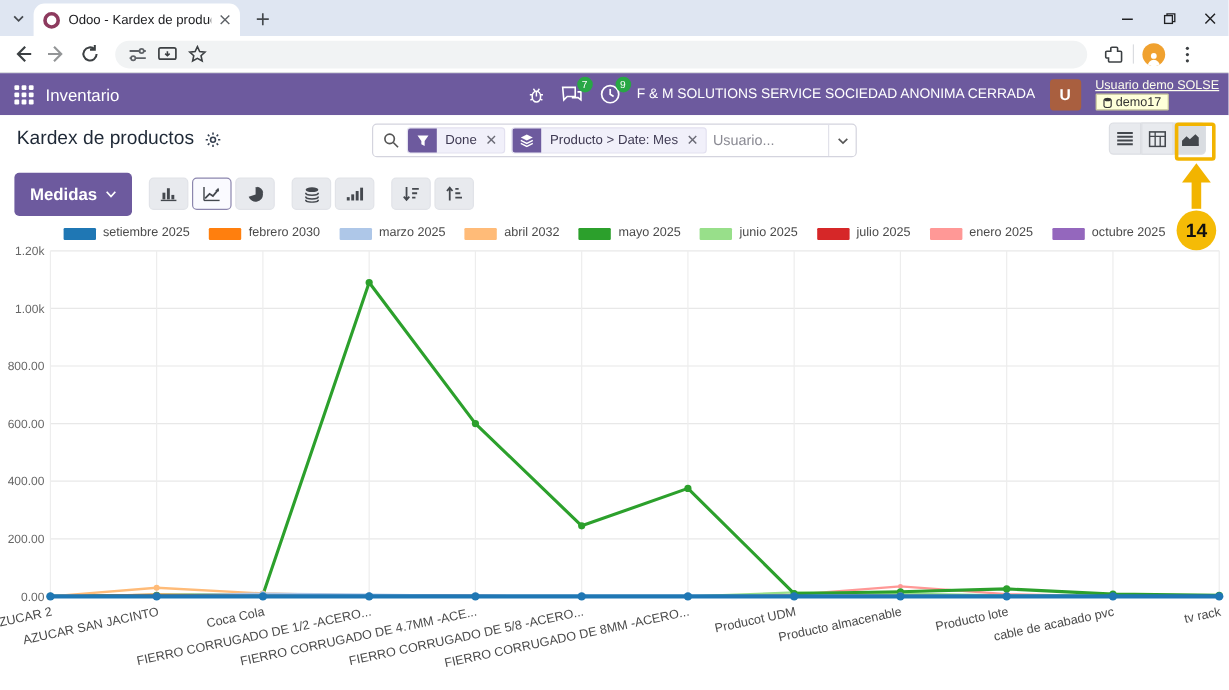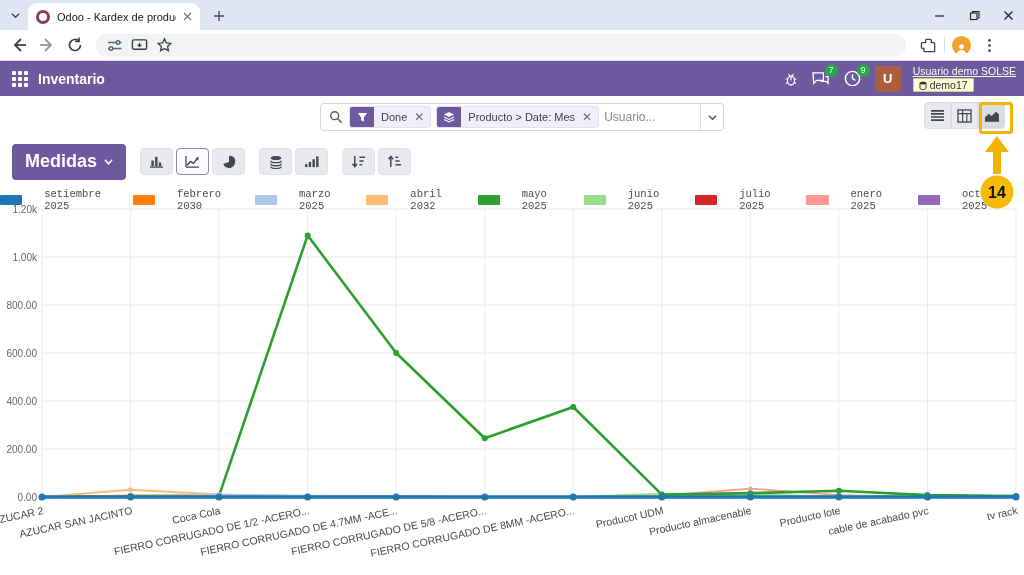--- a/index.html
+++ b/index.html
@@ -29,69 +29,69 @@
   .right-ic { width:17px; height:17px; color:#3c4043; flex:none; }
   .chrome-sep { width:1px; height:16px; background:#dadce0; margin:0 7px; }
   .profile { width:19px; height:19px; border-radius:50%; background:#f0a12f; display:flex; align-items:flex-end; justify-content:center; overflow:hidden; }
 
   
   .navbar { position:absolute; left:0; top:61px; width:1024px; height:35px; background:#6d5a9e;
     display:flex; align-items:center; color:#fff; }
   .apps-grid { width:16px; height:16px; margin:0 10px 0 12px; display:grid;
     grid-template-columns:repeat(3,4px); grid-template-rows:repeat(3,4px); gap:2px; }
   .apps-grid span { background:#fff; border-radius:1px; }
-  .app-name { font-size:14px; font-weight:bold; margin-right:36px; }
+  .app-name { font-size:14px; font-weight:normal; margin-right:36px; }
   .nav-menu { display:flex; gap:22px; font-size:12.5px; }
   .nav-menu .mi { cursor:default; opacity:.95; }
   .nav-right { margin-left:auto; display:flex; align-items:center; gap:12px; padding-right:8px; }
   .icon-badge { position:relative; width:20px; height:20px; color:#fff; }
   .badge { position:absolute; top:-5px; right:-7px; min-width:13px; height:13px; background:#28a745;
     color:#fff; font-size:8.5px; border-radius:7px; display:flex; align-items:center; justify-content:center; padding:0 2px; }
   .company { font-size:11.5px; white-space:nowrap; }
   .avatar { width:26px; height:26px; background:#a95f3f; border-radius:3px; color:#fff; font-size:13px;
     font-weight:bold; display:flex; align-items:center; justify-content:center; }
   .userbox { display:flex; flex-direction:column; align-items:flex-start; gap:1px; }
   .username { font-size:10.5px; text-decoration:underline; color:#fdfdee; }
   .dbbox { display:flex; align-items:center; gap:3px; background:#feffd9; border:1px solid #cdcd9d;
     color:#333; font-size:10.5px; padding:0 5px; height:14px; border-radius:1px; }
 
   
   .cp { position:absolute; left:0; top:96px; width:1024px; height:44px; background:#fff; }
   .page-title { position:absolute; left:14px; top:11px; font-size:16px; color:#1f2937; display:flex; align-items:center; gap:8px; }
   .gear { color:#374151; width:15px; height:15px; }
-  .searchbar { position:absolute; left:320px; top:7px; width:404px; height:28px; border:1px solid #d4d4de;
+  .searchbar { position:absolute; left:310px; top:7px; width:404px; height:28px; border:1px solid #d4d4de;
     border-radius:4px; display:flex; align-items:center; background:#fff; }
   .mag { width:14px; height:14px; margin:0 6px 0 8px; color:#555; flex:none; }
   .facet { display:flex; align-items:center; background:#f1f0fa; border:1px solid #e3e1f0; border-radius:3px;
     height:22px; margin-right:5px; overflow:hidden; }
   .facet-ic { width:24px; height:22px; background:#6d5a9e; color:#fff; display:flex; align-items:center; justify-content:center; flex:none; }
   .facet-label { font-size:11px; color:#3f3a53; padding:0 7px; white-space:nowrap; }
   .facet-x { font-size:12px; color:#6b6b76; padding:0 6px 0 0; }
   .search-placeholder { font-size:12px; color:#8a8a93; flex:1; }
   .search-caret { width:23px; height:100%; border-left:1px solid #e2e2ea; display:flex; align-items:center; justify-content:center; color:#555; }
   .viewsw { position:absolute; left:924px; top:6px; display:flex; }
   .viewbtn { width:27px; height:27px; background:#e8eaee; border:1px solid #dcdee3; display:flex;
     align-items:center; justify-content:center; color:#43474d; }
   .viewbtn.first { border-radius:4px 0 0 4px; }
   .viewbtn.last { border-radius:0 4px 4px 0; background:#d9dce1; }
 
   
   .gtoolbar { position:absolute; left:0; top:140px; width:1024px; height:43px; background:#fff;
     display:flex; align-items:center; padding-left:12px; gap:8px; }
-  .btn-measures { background:#6d5a9e; color:#fff; font-size:18px; font-weight:bold; height:28px;
+  .btn-measures { background:#6d5a9e; color:#fff; font-size:14px; font-weight:bold; height:28px;
     padding:18px 13px; border-radius:4px; display:flex; align-items:center; gap:7px; border:none; }
   .tgroup { display:flex; gap:3px; margin-left:6px; }
   .tbtn { width:33px; height:27px; background:#e8eaee; border:1px solid #e1e3e8; border-radius:4px;
     display:flex; align-items:center; justify-content:center; color:#44484e; }
   .tbtn.selected { background:#fafaff; border:1px solid #8c86ae; }
 
   
   .legend { position:absolute; left:0; top:188px; width:1024px; display:flex; justify-content:center;
     gap:16px; z-index:3; }
-  .lg-item { display:flex; align-items:center; gap:22px;font-family:Liberation Mono, monospace; }
+  .lg-item { display:flex; align-items:flex-end; gap:6px; }
   .lg-swatch { width:27px; height:10px; border-radius:1px; }
   .lg-label { font-size:10.5px; color:#4b4b4b; }
   #chart-svg { position:absolute; left:0; top:183px; }
   .xlabels { position:absolute; left:0; top:0; width:1024px; height:575px; pointer-events:none; }
   .xlab { position:absolute; width:260px; text-align:right; font-size:10.5px; color:#4a4a4a;
     transform:rotate(-12deg); transform-origin:top right; white-space:nowrap; }
   .xaxis-title { position:absolute; left:0; top:556px; width:1024px; text-align:center; font-size:11px; color:#555; }
 
   
   .hl-box { position:absolute; left:979px; top:102px; width:34px; height:32px; border:3px solid #f2b400;
@@ -209,35 +209,44 @@
           </svg>
       <span class="badge">7</span>
     </div>
     <div class="icon-badge">
       <svg width="19" height="19" viewBox="0 0 20 20">
             <circle cx="10" cy="10" r="7.5" fill="none" stroke="#fff" stroke-width="1.5"></circle>
             <path d="M10 5.5V10l3 2" stroke="#fff" stroke-width="1.5" fill="none"></path>
           </svg>
       <span class="badge">9</span>
     </div>
+    <span class="company">F &amp; M SOLUTIONS SERVICE SOCIEDAD ANONIMA CERRADA</span>
     <div class="avatar">U</div>
     <div class="userbox">
       <span class="username">Usuario demo SOLSE</span>
       <span class="dbbox">
         <svg width="8" height="9" viewBox="0 0 10 12">
               <ellipse cx="5" cy="2.5" rx="4" ry="2" fill="#333"></ellipse>
               <path d="M1 2.5v7c0 1.1 1.8 2 4 2s4-.9 4-2v-7" fill="none" stroke="#333" stroke-width="1.3"></path>
             </svg>
         <span>demo17</span>
       </span>
     </div>
   </div>
 </div>
 
 <div class="cp">
+  <div class="page-title">
+    <span>Kardex de productos</span>
+    <svg class="gear" viewBox="0 0 16 16">
+          <path d="M8 1l1 2.2 2.4-.6.6 2.4L14.2 6 13 8l1.2 2-2.2 1 .... " fill="none"></path>
+          <circle cx="8" cy="8" r="2.2" fill="none" stroke="#374151" stroke-width="1.4"></circle>
+          <path d="M8 1.5v2M8 12.5v2M1.5 8h2M12.5 8h2M3.4 3.4l1.4 1.4M11.2 11.2l1.4 1.4M12.6 3.4l-1.4 1.4M4.8 11.2l-1.4 1.4" stroke="#374151" stroke-width="1.4"></path>
+        </svg>
+  </div>
 
   <div class="searchbar">
     <svg class="mag" viewBox="0 0 16 16">
           <circle cx="6.5" cy="6.5" r="4.5" fill="none" stroke="#555" stroke-width="1.6"></circle>
           <path d="M10 10l4.5 4.5" stroke="#555" stroke-width="1.6"></path>
         </svg>
     <div class="facet">
       <span class="facet-ic">
         <svg width="11" height="11" viewBox="0 0 12 12">
               <path d="M1 1h10L7.5 6v4.5l-3-1.5V6z" fill="#fff"></path>

